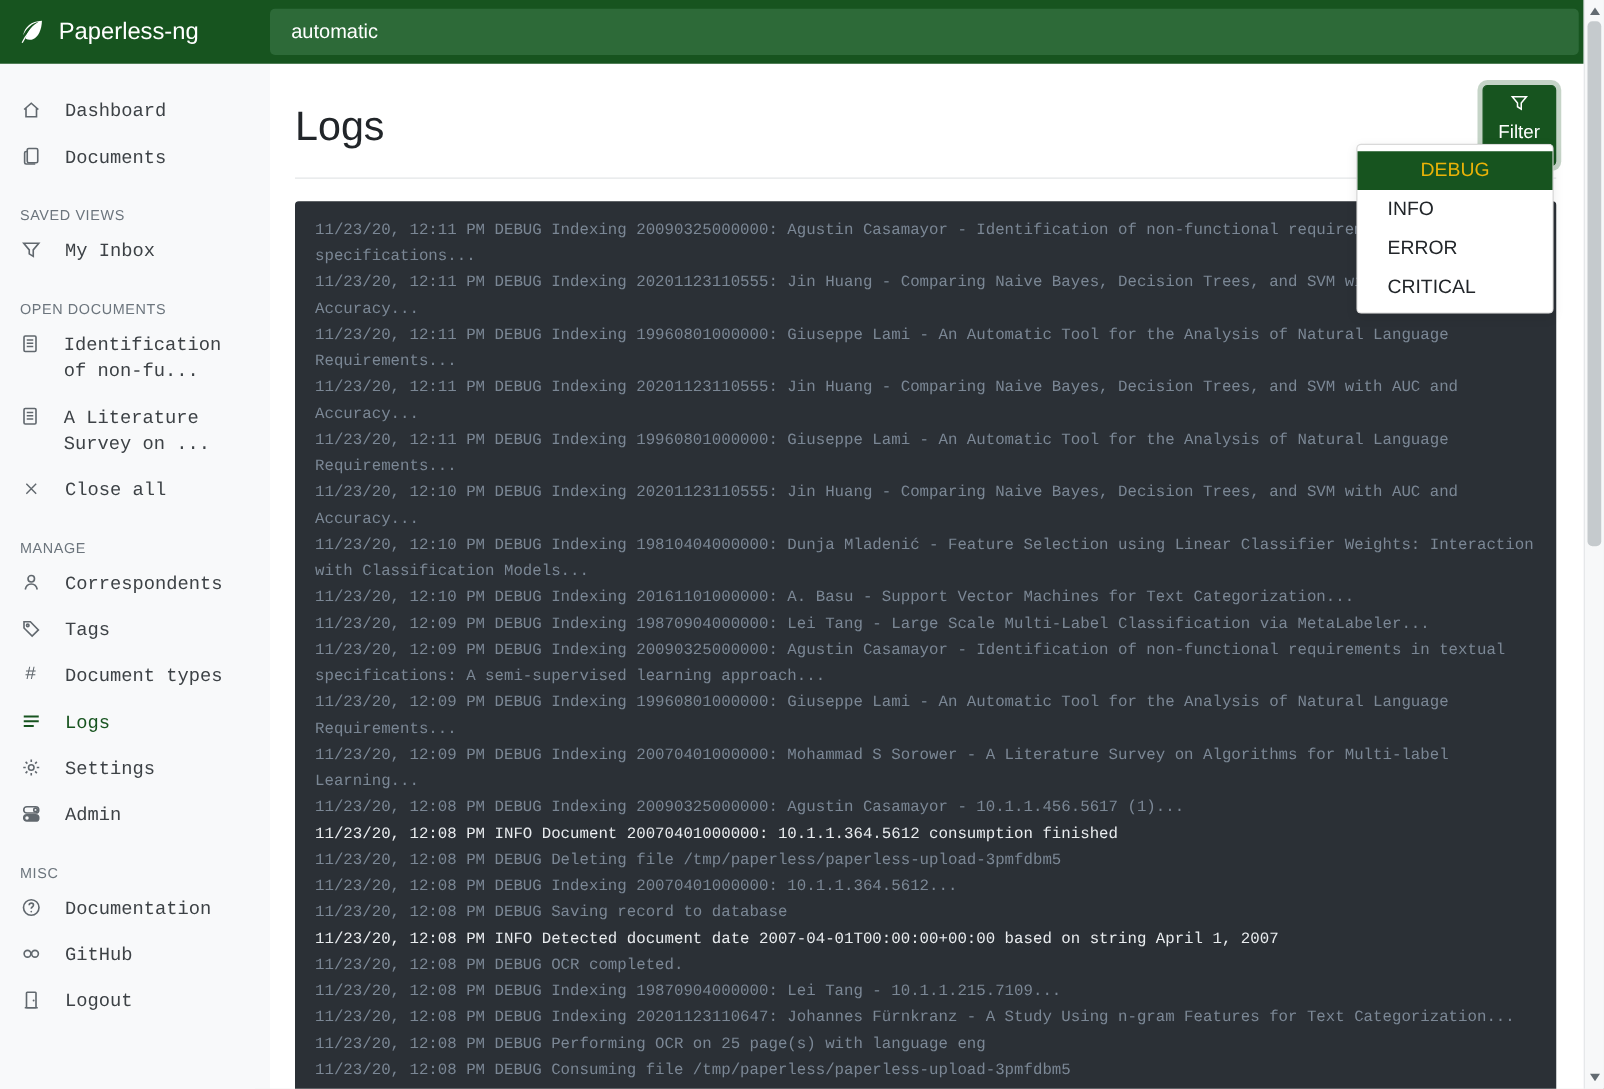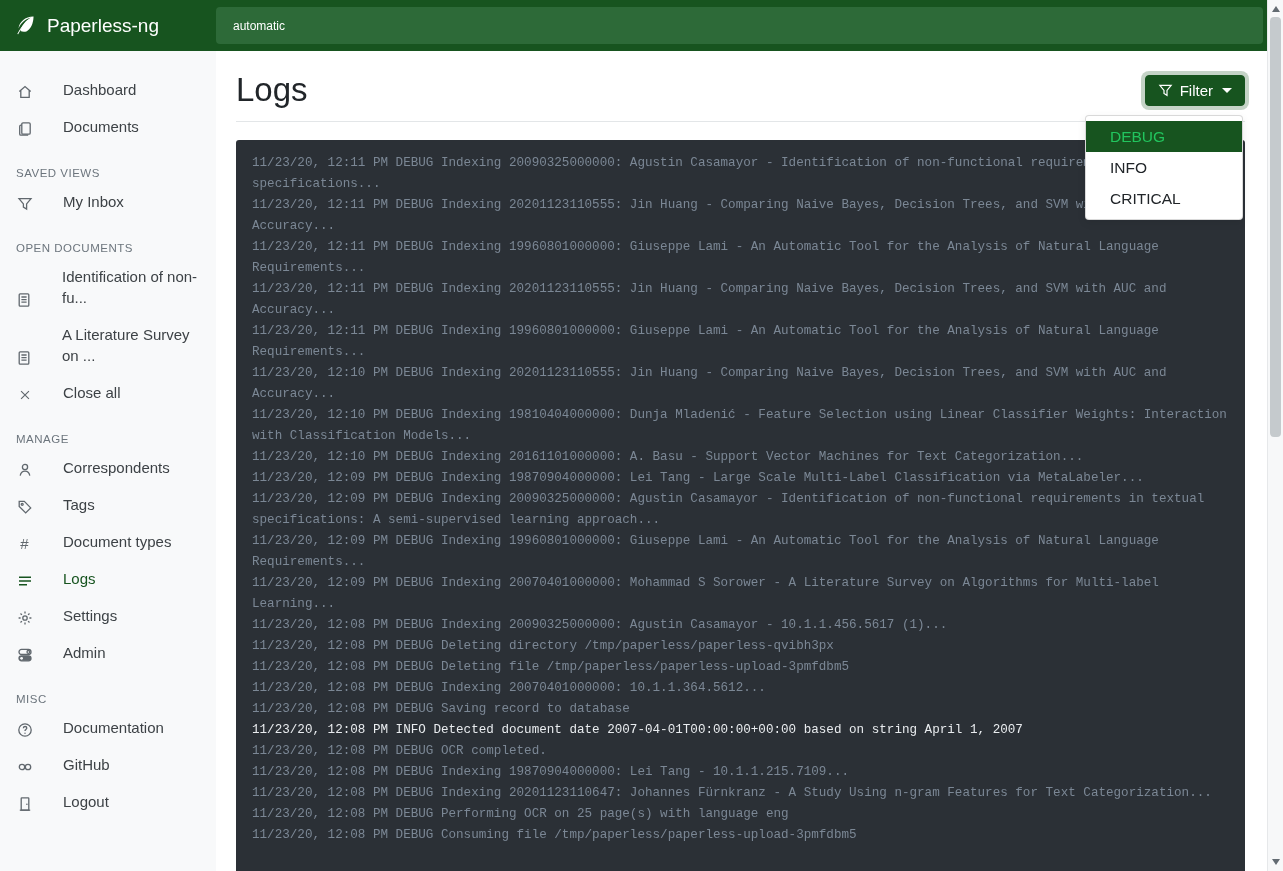--- a/index.html
+++ b/index.html
@@ -8,72 +8,72 @@
   .stage { position:relative; width:1283px; height:871px; overflow:hidden; }
 
   
   .navbar { position:absolute; top:0; left:0; width:1267px; height:51px;
             background:#17541f; display:flex; align-items:center; z-index:30; }
   .brand { width:208px; display:flex; align-items:center; gap:10px;
            padding-left:14px; color:#fff; font-size:19px; cursor:pointer; }
   .brand svg { flex:0 0 auto; }
   .search-wrap { position:absolute; left:216px; top:7px; width:1047px; height:37px; }
   .search-wrap input { width:100%; height:100%; background:#2d6a38; border:none;
-            border-radius:4px; color:#fff; font-size:12px; padding:0 17px;
+            border-radius:4px; color:#fff; font-size:16px; padding:0 17px;
             font-family:"Liberation Sans", sans-serif; outline:none; }
 
   
   .sidebar { position:absolute; top:51px; left:0; width:216px; bottom:0;
              background:#f8f9fa; padding-top:20px; z-index:10; }
   .side-scroll-strip { position:absolute; top:51px; left:206px; width:10px; bottom:0;
              background:#f1f2f3; }
   .side-scroll-thumb { position:absolute; left:2px; top:2px; width:3px; height:812px;
              background:#c9cdd1; border-radius:2px; }
-  .side-item { display:flex; align-items:flex-end; gap:30px; padding:8px 16px;
+  .side-item { display:flex; align-items:flex-start; gap:19px; padding:8px 16px;
                color:#3d4246; font-size:15px; line-height:21px; cursor:pointer;
-               text-decoration:none; }
+               text-decoration:none;font-family:Liberation Mono, monospace; }
   .side-item .icn { width:17px; height:17px; display:flex; align-items:center;
                justify-content:center; color:#61686e; font-size:14px; }
   .side-item.active, .side-item.active .icn { color:#17541f; }
   .side-item.active svg { stroke:#17541f; }
   .side-head { margin:22px 16px 4px; font-size:11.5px; color:#6c757d;
                letter-spacing:.5px; }
   .sidebar svg { stroke:#61686e; fill:none; stroke-width:1.3; }
   .sidebar .active svg { stroke:#17541f; }
 
   
   .main { position:absolute; left:216px; top:51px; width:1051px; bottom:0;
           background:#fff; padding:17px 22px 0 20px; }
   .page-head { display:flex; align-items:center; justify-content:space-between; }
   h1.title { font-size:33px; font-weight:400; color:#212529; line-height:44px; }
   .filter-btn { display:inline-flex; align-items:center; gap:7px;
           background:#17541f; color:#fff; border:1px solid #17541f;
           border-radius:4px; padding:6px 12px; font-size:15px;
           font-family:"Liberation Sans", sans-serif; cursor:pointer;
-          box-shadow:0 0 0 4px rgba(23,84,31,.25); }
+          box-shadow:0 0 0 4px rgba(23,84,31,.25);flex-direction:column; }
   .caret { width:0; height:0; border-left:5px solid transparent;
            border-right:5px solid transparent; border-top:5px solid #fff;
            margin-left:2px; }
   hr.rule { border:none; border-top:1px solid #e3e6e8; margin-top:9px; }
 
   .log-panel { margin-top:18px; background:#2b3036; border-radius:3px;
                padding:13px 16px; height:1100px; overflow:hidden; }
   .log-line { font-family:"Liberation Mono", monospace; font-size:12.6px;
               line-height:21px; color:#7b8795; white-space:pre-wrap;
               word-break:break-word; }
   .log-line.log-info { color:#e9ecef; }
 
   
   .dropdown-menu { position:absolute; left:1085px; top:115px; width:158px;
           background:#fff; border:1px solid rgba(0,0,0,.15); border-radius:4px;
           padding:5px 0; z-index:50; box-shadow:0 3px 9px rgba(0,0,0,.08); }
   .dropdown-item { display:block; width:100%; text-align:left; background:none;
           border:none; padding:5px 24px; font-size:15.5px; color:#212529;
           font-family:"Liberation Sans", sans-serif; line-height:21px; cursor:pointer; }
-  .dropdown-item.active { background:#17541f; color:#22c55e; }
+  .dropdown-item.active { background:#17541f; color:#eab308;text-align:center; }
 
   
   .win-scrollbar { position:absolute; top:0; right:0; width:16px; height:871px;
           background:#f7f8f9; border-left:1px solid #e6e8ea; z-index:60; }
   .sb-arrow { position:absolute; left:4px; width:0; height:0;
           border-left:4px solid transparent; border-right:4px solid transparent; }
   .sb-up { top:6px; border-bottom:6px solid #636b72; }
   .sb-down { bottom:6px; border-top:6px solid #636b72; }
   .sb-thumb { position:absolute; top:17px; left:2px; width:11px; height:420px;
           background:#c5cacd; border-radius:4px; }
@@ -263,36 +263,37 @@
         <div class="log-line log-debug">11/23/20, 12:11 PM DEBUG Indexing 20201123110555: Jin Huang - Comparing Naive Bayes, Decision Trees, and SVM with AUC and Accuracy...</div>
         <div class="log-line log-debug">11/23/20, 12:11 PM DEBUG Indexing 19960801000000: Giuseppe Lami - An Automatic Tool for the Analysis of Natural Language Requirements...</div>
         <div class="log-line log-debug">11/23/20, 12:10 PM DEBUG Indexing 20201123110555: Jin Huang - Comparing Naive Bayes, Decision Trees, and SVM with AUC and Accuracy...</div>
         <div class="log-line log-debug">11/23/20, 12:10 PM DEBUG Indexing 19810404000000: Dunja Mladenić - Feature Selection using Linear Classifier Weights: Interaction with Classification Models...</div>
         <div class="log-line log-debug">11/23/20, 12:10 PM DEBUG Indexing 20161101000000: A. Basu - Support Vector Machines for Text Categorization...</div>
         <div class="log-line log-debug">11/23/20, 12:09 PM DEBUG Indexing 19870904000000: Lei Tang - Large Scale Multi-Label Classification via MetaLabeler...</div>
         <div class="log-line log-debug">11/23/20, 12:09 PM DEBUG Indexing 20090325000000: Agustin Casamayor - Identification of non-functional requirements in textual specifications: A semi-supervised learning approach...</div>
         <div class="log-line log-debug">11/23/20, 12:09 PM DEBUG Indexing 19960801000000: Giuseppe Lami - An Automatic Tool for the Analysis of Natural Language Requirements...</div>
         <div class="log-line log-debug">11/23/20, 12:09 PM DEBUG Indexing 20070401000000: Mohammad S Sorower - A Literature Survey on Algorithms for Multi-label Learning...</div>
         <div class="log-line log-debug">11/23/20, 12:08 PM DEBUG Indexing 20090325000000: Agustin Casamayor - 10.1.1.456.5617 (1)...</div>
-        <div class="log-line log-debug">11/23/20, 12:08 PM DEBUG Deleting directory /tmp/paperless/paperless-qvibh3px</div>
+        <div class="log-line log-info">11/23/20, 12:08 PM INFO Document 20070401000000: 10.1.1.364.5612 consumption finished</div>
         <div class="log-line log-debug">11/23/20, 12:08 PM DEBUG Deleting file /tmp/paperless/paperless-upload-3pmfdbm5</div>
         <div class="log-line log-debug">11/23/20, 12:08 PM DEBUG Indexing 20070401000000: 10.1.1.364.5612...</div>
         <div class="log-line log-debug">11/23/20, 12:08 PM DEBUG Saving record to database</div>
         <div class="log-line log-info">11/23/20, 12:08 PM INFO Detected document date 2007-04-01T00:00:00+00:00 based on string April 1, 2007</div>
         <div class="log-line log-debug">11/23/20, 12:08 PM DEBUG OCR completed.</div>
         <div class="log-line log-debug">11/23/20, 12:08 PM DEBUG Indexing 19870904000000: Lei Tang - 10.1.1.215.7109...</div>
         <div class="log-line log-debug">11/23/20, 12:08 PM DEBUG Indexing 20201123110647: Johannes Fürnkranz - A Study Using n-gram Features for Text Categorization...</div>
         <div class="log-line log-debug">11/23/20, 12:08 PM DEBUG Performing OCR on 25 page(s) with language eng</div>
         <div class="log-line log-debug">11/23/20, 12:08 PM DEBUG Consuming file /tmp/paperless/paperless-upload-3pmfdbm5</div>
       </div>
   </main>
 
   <div class="dropdown-menu">
     <button class="dropdown-item active">DEBUG</button>
     <button class="dropdown-item">INFO</button>
+    <button class="dropdown-item">ERROR</button>
     <button class="dropdown-item">CRITICAL</button>
   </div>
 
   <div class="win-scrollbar">
     <div class="sb-arrow sb-up"></div>
     <div class="sb-thumb"></div>
     <div class="sb-arrow sb-down"></div>
   </div>
 
 </div>

